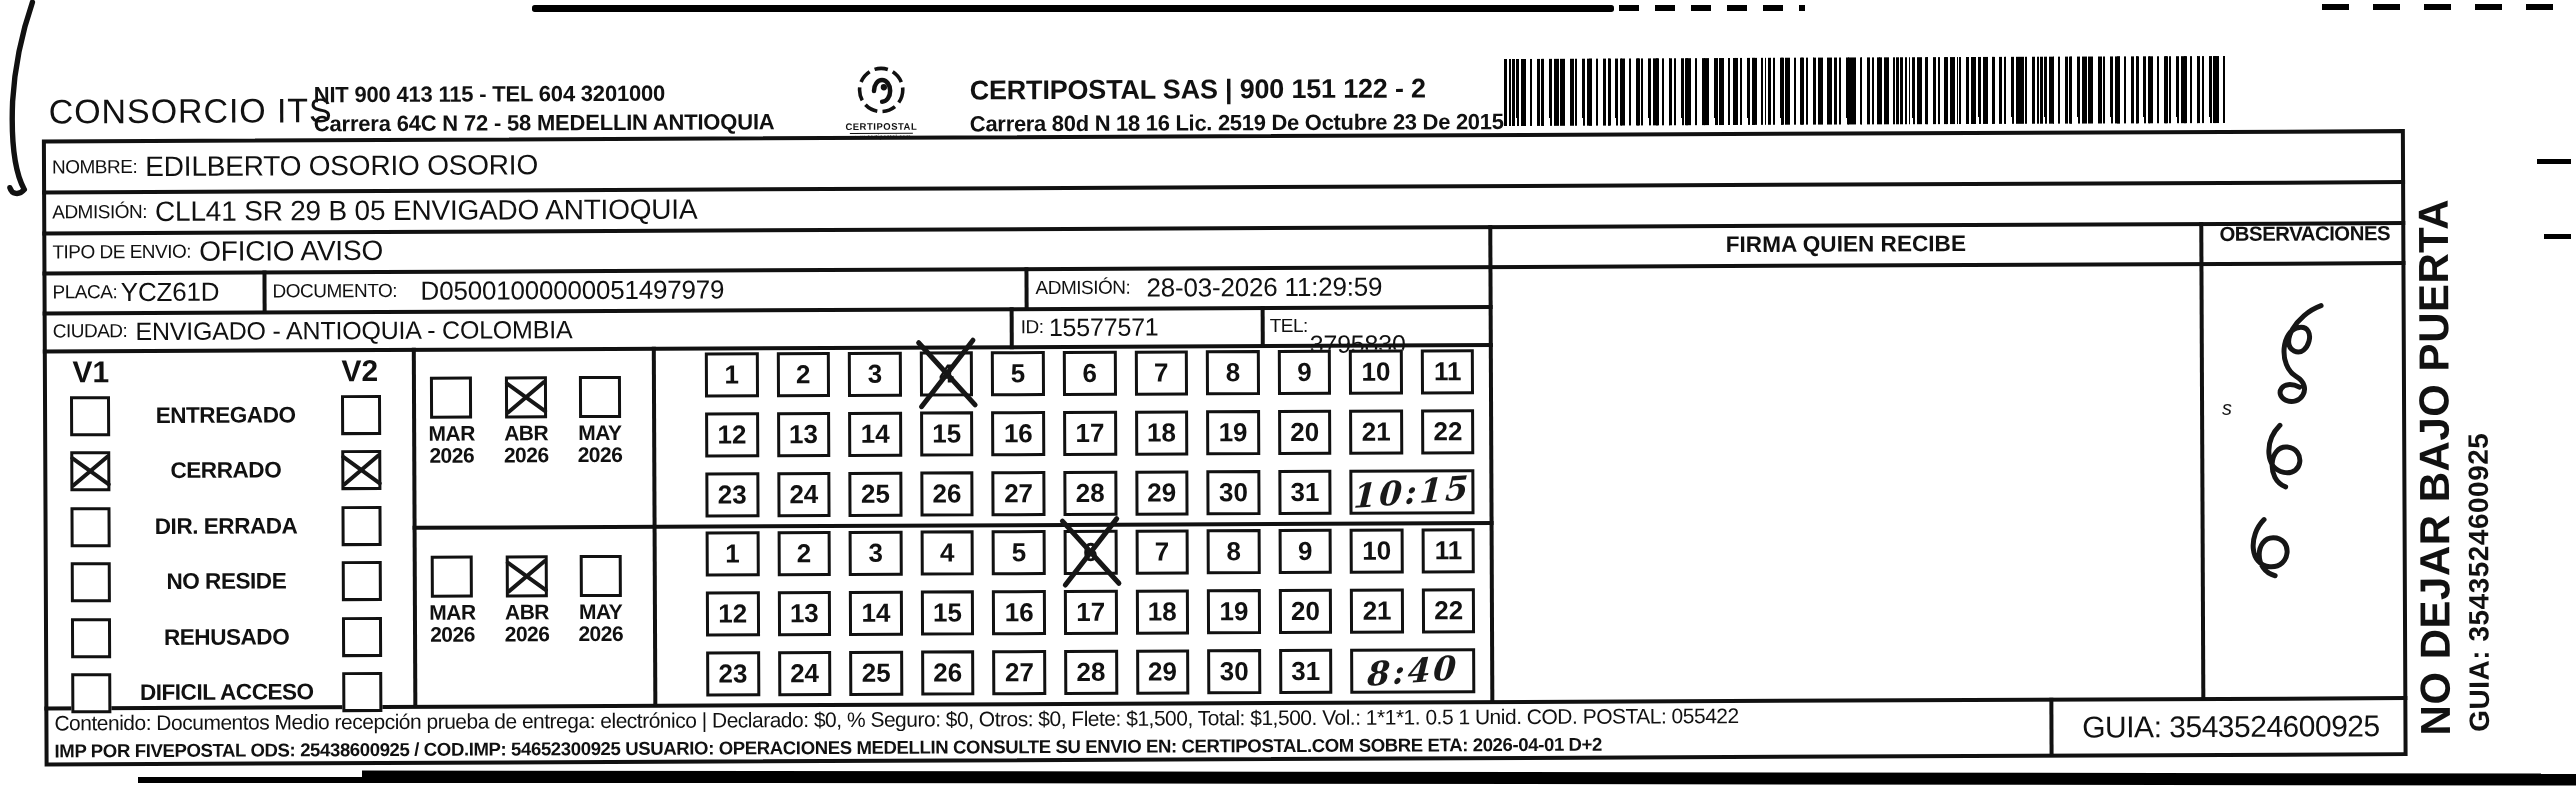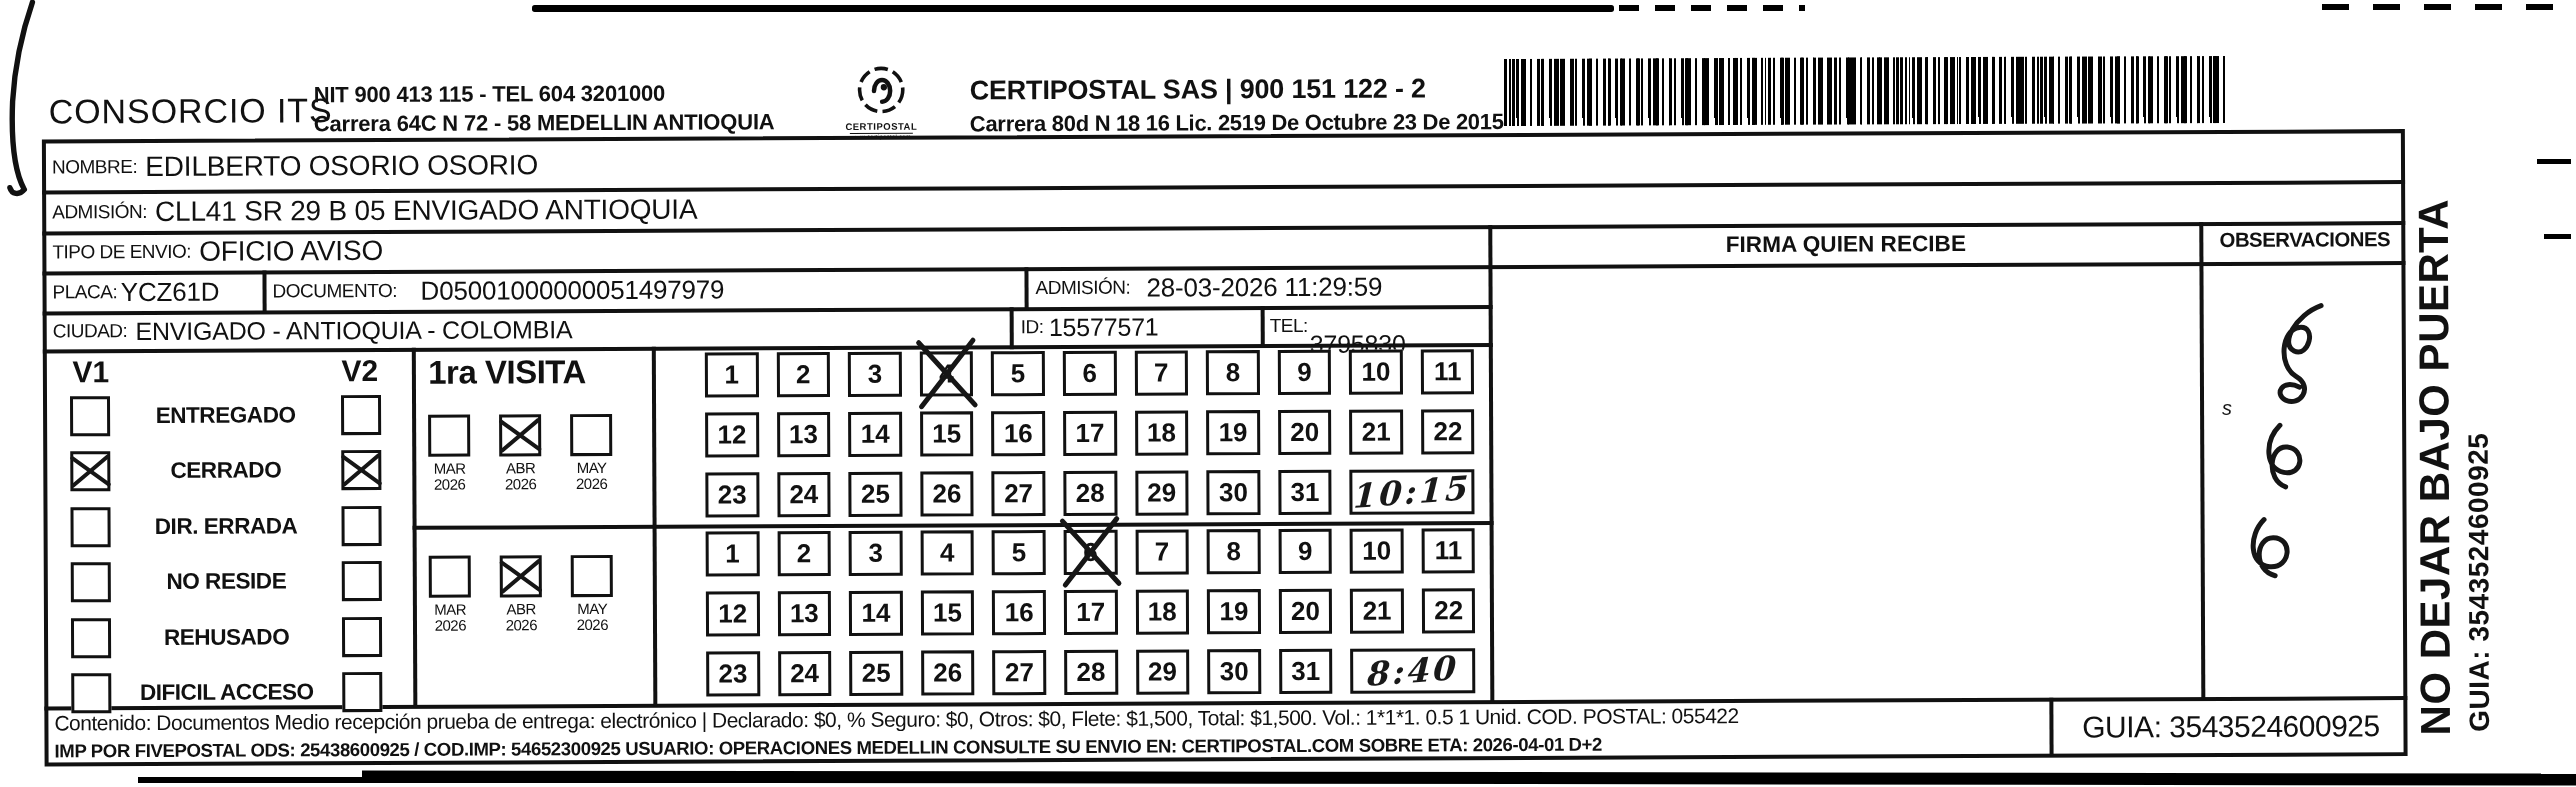--- a/index.html
+++ b/index.html
@@ -58,21 +58,21 @@
   .xmark.big::before { transform:translate(-50%,-50%) rotate(48deg); }
   .xmark.big::after  { transform:translate(-50%,-50%) rotate(-52deg); }
 
   
   .visit { position:absolute; left:412px; width:1077px; display:flex; }
   .visit-left { width:240px; padding:3.6px 0 0 16.3px; }
   .visit-title { font-size:33px; font-weight:bold; letter-spacing:-0.5px; white-space:nowrap; }
   .months { display:flex; gap:29px; margin-top:23.5px; }
   .month-col { display:flex; flex-direction:column; align-items:center; }
   .months .cbox { width:42px; height:42px; margin-bottom:3.6px; }
-  .month-lab { font-size:15px; font-weight:normal; line-height:1.08; letter-spacing:-0.5px; }
+  .month-lab { font-size:21px; font-weight:bold; line-height:1.08; letter-spacing:-0.5px; }
   .days-wrap { flex:1; padding:3.6px 14.5px 0 53px; }
   .days { display:grid; grid-template-columns:repeat(11,1fr); column-gap:18px; row-gap:15.4px; }
   .day-box { position:relative; height:45px; border:3.6px solid #111; display:flex; align-items:center; justify-content:center;
              font-weight:bold; font-size:26px; background:#fff; }
   .time-box { grid-column:10 / 12; border:3.6px solid #111; display:flex; align-items:center; justify-content:center; overflow:visible; }
   .handwriting { font-family:"DejaVu Serif", serif; font-style:italic; font-weight:bold; font-size:33px;
                  transform:rotate(-4deg) skewX(-7deg); letter-spacing:2.7px; color:#191919; white-space:nowrap; }
 
   
   .footer-text { position:absolute; left:53px; top:706px; width:1983px; }
@@ -154,21 +154,21 @@
     </div>
     <div class="frow" style="left:53px;top:187px;height:40px;">
       <span class="lbl">ADMISIÓN:</span>
       <span class="val">CLL41 SR 29 B 05  ENVIGADO ANTIOQUIA</span>
     </div>
     <div class="frow" style="left:53px;top:228px;height:38px;">
       <span class="lbl">TIPO DE ENVIO:</span>
       <span class="val">OFICIO AVISO</span>
     </div>
     <div class="col-head" style="left:1493px;top:228px;width:707px;height:38px;font-size:22.6px;">FIRMA QUIEN RECIBE</div>
-    <div class="col-head" style="left:2204px;top:225px;width:203px;height:38px;font-size:20.4px;letter-spacing:-0.5px;">OBSERVACIONES</div>
+    <div class="col-head" style="left:2204px;top:219px;width:203px;height:38px;font-size:20.4px;letter-spacing:-0.5px;">OBSERVACIONES</div>
 
     <div class="frow" style="left:53px;top:268px;height:38px;justify-content:flex-end;">
       <span class="lbl">PLACA:</span>
       <span class="val" style="font-size:26px;margin-left:3.6px;">YCZ61D</span>
     </div>
     <div class="frow" style="left:273px;top:268px;height:38px;">
       <span class="lbl">DOCUMENTO:</span>
       <span class="val" style="font-size:26px;margin-left:23.5px;">D05001000000051497979</span>
     </div>
     <div class="frow" style="left:1036px;top:268px;height:38px;">
@@ -227,21 +227,20 @@
           <div class="status-row">
             <div class="cbox"></div>
             <div class="status-label">DIFICIL ACCESO</div>
             <div class="cbox"></div>
           </div>
         </div>
     </div>
 
     <div class="visit" style="top:346px;height:176px;">
       <div class="visit-left">
-        <div class="visit-title">1ra VISITA</div>
         <div class="months">
             <div class="month-col">
               <div class="cbox"></div>
               <div class="month-lab">MAR</div>
               <div class="month-lab">2026</div>
             </div>
             <div class="month-col">
               <div class="cbox">
                 <div class="xmark"></div>
               </div>

